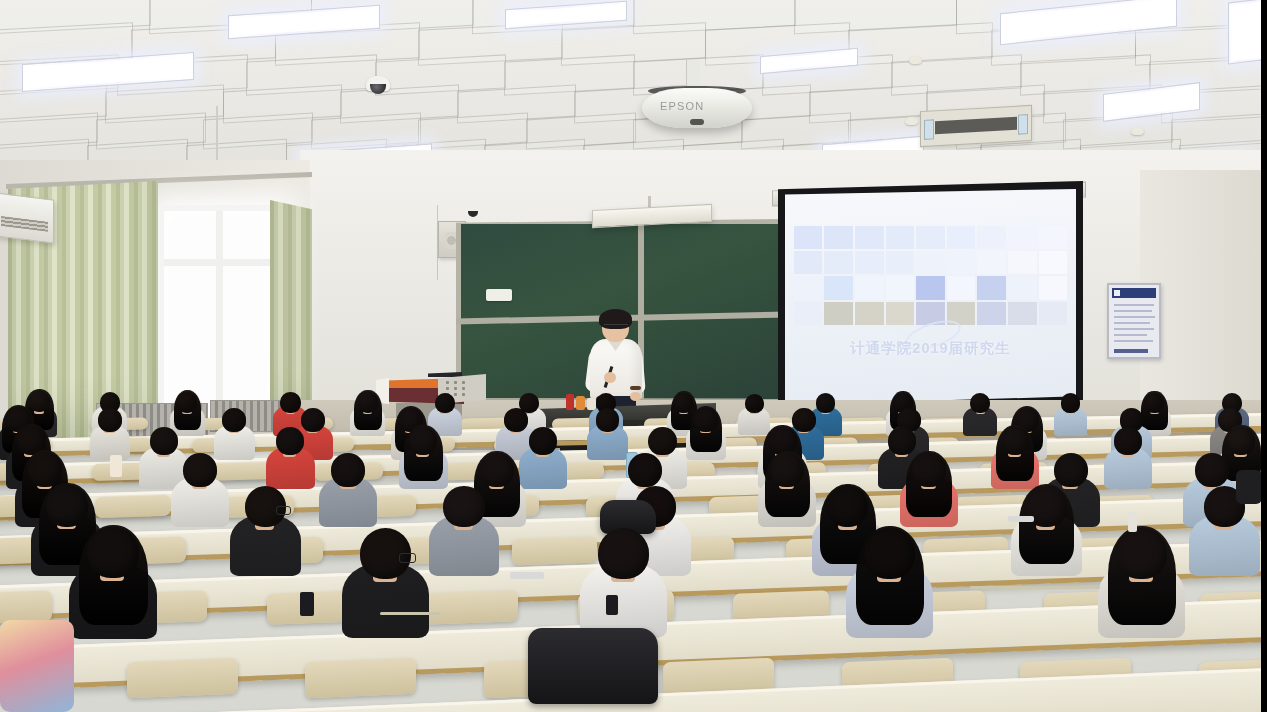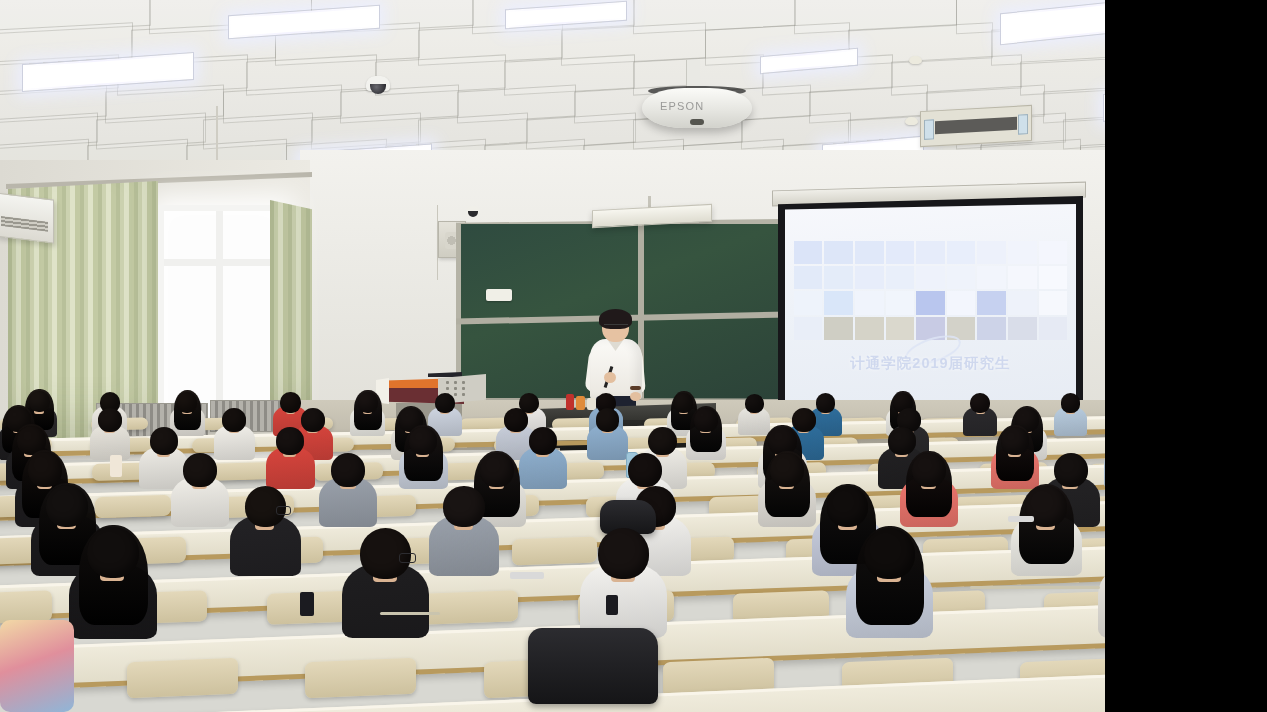--- a/index.html
+++ b/index.html
@@ -1,17 +1,17 @@
 <!DOCTYPE html>
 <html><head>
 <meta charset="utf-8">
 <style>
   html,body{margin:0;padding:0;background:#000;}
   body{font-family:"Liberation Sans",sans-serif;}
-  #scene{position:relative;width:1105px;height:712px;overflow:hidden;background:#d8d8d2;}
+  #scene{position:relative;width:1261px;height:712px;overflow:hidden;background:#d8d8d2;}
   .abs{position:absolute;}
 
   
   #ceiling{left:0;top:0;width:1267px;height:232px;
     background:linear-gradient(#efeeea,#e4e3dd 60%,#dedcd5);}
   .ctile{position:absolute;border:1px solid rgba(120,120,110,.30);background:rgba(255,255,255,.10);}
   .lightpanel{position:absolute;background:linear-gradient(100deg,#ffffff,#f4f3ff 40%,#ffffff);
     box-shadow:0 0 16px 5px rgba(235,238,255,.95);border:1px solid #cdd0de;}
   .lightpanel:after{content:"";position:absolute;inset:2px;background:#fff;opacity:.96;}
 
@@ -107,21 +107,21 @@
   #chalkbox{left:486px;top:289px;width:26px;height:12px;background:#f0efe7;border-radius:2px;box-shadow:0 1px 2px rgba(0,0,0,.25);}
 
   
   #bblight{left:592px;top:207px;width:118px;height:16px;background:linear-gradient(#f7f6ef,#dedcd0);
     border:1px solid #c4c2b6;transform:skewY(-3deg);box-shadow:0 3px 6px rgba(0,0,0,.18);}
   #bblightarm{left:648px;top:196px;width:3px;height:12px;background:#c6c4ba;}
 
   
   #screencase{left:772px;top:186px;width:312px;height:14px;background:linear-gradient(#efeee8,#d4d2c8);
     border:1px solid #b6b4aa;transform:skewY(-1.6deg);}
-  #screenbox{left:778px;top:196px;width:305px;height:233px;background:#17171a;
+  #screenbox{left:778px;top:181px;width:305px;height:233px;background:#17171a;
     clip-path:polygon(0 3.5%,100% 0,100% 94%,0 100%);box-shadow:0 6px 14px rgba(0,0,0,.3);}
   #screen{position:absolute;left:7px;top:8px;right:7px;bottom:9px;overflow:hidden;
     background:linear-gradient(175deg,#f7f8fc,#eef2f8 45%,#e6ebf3);
     clip-path:polygon(0 2.5%,100% 0,100% 96%,0 100%);}
   
   #mosaic{position:absolute;left:3%;top:17%;width:94%;height:46%;
     display:grid;grid-template-columns:repeat(9,1fr);grid-template-rows:repeat(4,1fr);gap:2px;}
   .mcell{background:#dfe7f7;}
   #slidetitle{position:absolute;left:0;right:0;top:69%;text-align:center;
     font-size:14.5px;line-height:1.45;color:#cfd8ee;letter-spacing:1px;font-weight:bold;

